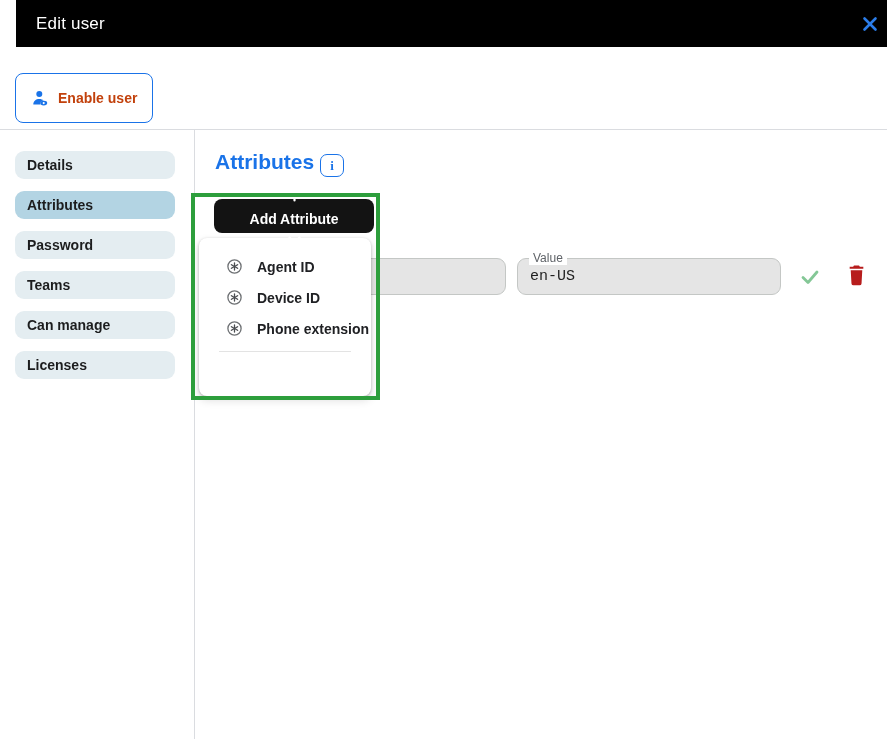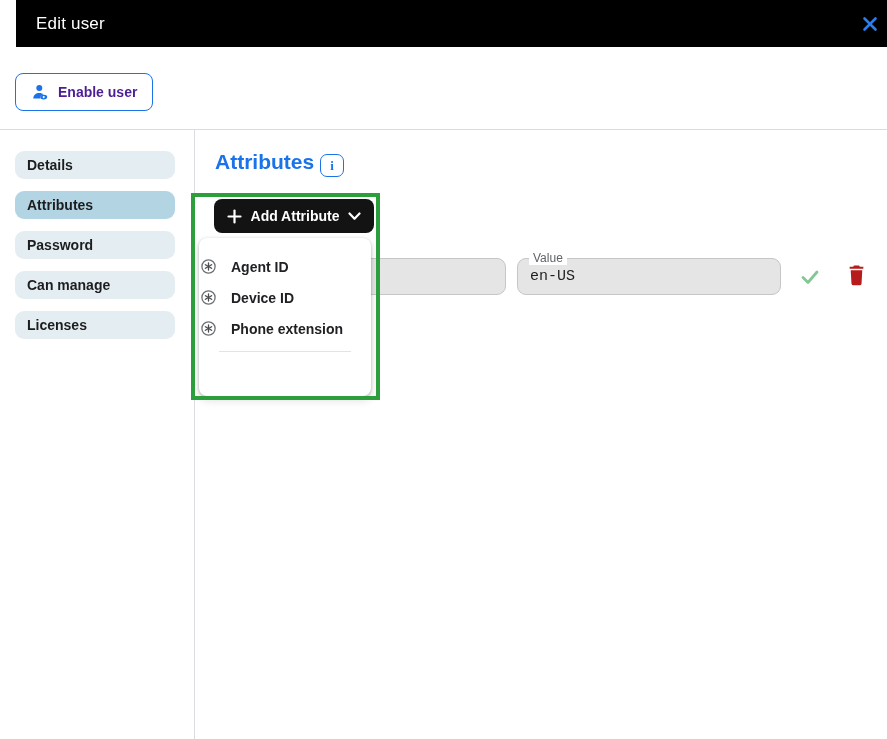--- a/index.html
+++ b/index.html
@@ -15,25 +15,25 @@
     background: #000000; display: flex; align-items: center; padding: 0 20px;
   }
   .titlebar .title { color: #ffffff; font-size: 17px; letter-spacing: .2px; }
   .close-btn {
     margin-left: auto; background: none; border: none; cursor: pointer;
     width: 26px; height: 26px; display: flex; align-items: center; justify-content: center;
   }
 
   
   .enable-user-btn {
-    position: absolute; left: 15px; top: 73px; height: 38px;
+    position: absolute; left: 15px; top: 73px; height: 50px;
     display: inline-flex; align-items: center; gap: 9px; padding: 0 15px;
     background: #ffffff; border: 1px solid #1a73e8; border-radius: 8px;
     font-family: "Liberation Sans", sans-serif;
-    font-size: 14px; font-weight: bold; color: #4c1d95; cursor: pointer;
+    font-size: 14px; font-weight: bold; color: #c2410c; cursor: pointer;
   }
 
   
   .h-divider { position: absolute; left: 0; top: 129px; width: 887px; height: 1px; background: #dadce0; }
   .v-divider { position: absolute; left: 194px; top: 130px; width: 1px; height: 609px; background: #dadce0; }
 
   
   .sidebar { position: absolute; left: 15px; top: 151px; width: 160px; }
   .side-item {
     height: 28px; margin-bottom: 12px; border-radius: 9px;
@@ -71,32 +71,32 @@
   .icon-btn { position: absolute; background: none; border: none; cursor: pointer; padding: 0; }
   .confirm-btn { left: 799px; top: 266px; width: 22px; height: 22px; }
   .delete-btn { left: 846px; top: 264px; width: 20px; height: 25px; }
 
   
   .add-attr-btn {
     position: absolute; left: 214px; top: 199px; width: 160px; height: 34px;
     background: #131313; border: none; border-radius: 8px; color: #ffffff;
     display: flex; align-items: center; justify-content: center; gap: 9px;
     font-family: "Liberation Sans", sans-serif;
-    font-size: 14px; font-weight: bold; cursor: pointer; z-index: 6;
+    font-size: 14px; font-weight: bold; cursor: pointer; z-index: 6; flex-direction: column;
   }
 
   
   .menu-panel {
     position: absolute; left: 199px; top: 238px; width: 172px; height: 158px;
     background: #ffffff; border-radius: 8px; padding-top: 13px; z-index: 5;
     box-shadow: 0 1px 3px rgba(0,0,0,.25), 0 4px 10px rgba(0,0,0,.14);
   }
   .menu-item {
     height: 31px; display: flex; align-items: center; gap: 15px;
-    padding-left: 2px; font-size: 14px; font-weight: bold; color: #202124; cursor: pointer;
+    padding-left: 28px; font-size: 14px; font-weight: bold; color: #202124; cursor: pointer;
   }
   .menu-item .mi-icon { width: 15px; height: 15px; display: flex; align-items: center; justify-content: center; }
   .menu-sep { margin: 7px 20px 6px 20px; border-top: 1px solid #e3e3e3; }
 
   
   .annotation-box {
     position: absolute; left: 191px; top: 193px; width: 189px; height: 207px;
     border: 4px solid #2d9e3c; z-index: 10; pointer-events: none;
   }
 </style>
@@ -132,20 +132,23 @@
 
   <nav class="sidebar">
     <div class="side-item">
         <span>Details</span>
       </div>
     <div class="side-item active">
         <span>Attributes</span>
       </div>
     <div class="side-item">
         <span>Password</span>
+      </div>
+    <div class="side-item">
+        <span>Teams</span>
       </div>
     <div class="side-item">
         <span>Can manage</span>
       </div>
     <div class="side-item">
         <span>Licenses</span>
       </div>
   </nav>
 
   <h1 class="page-heading">Attributes</h1>

